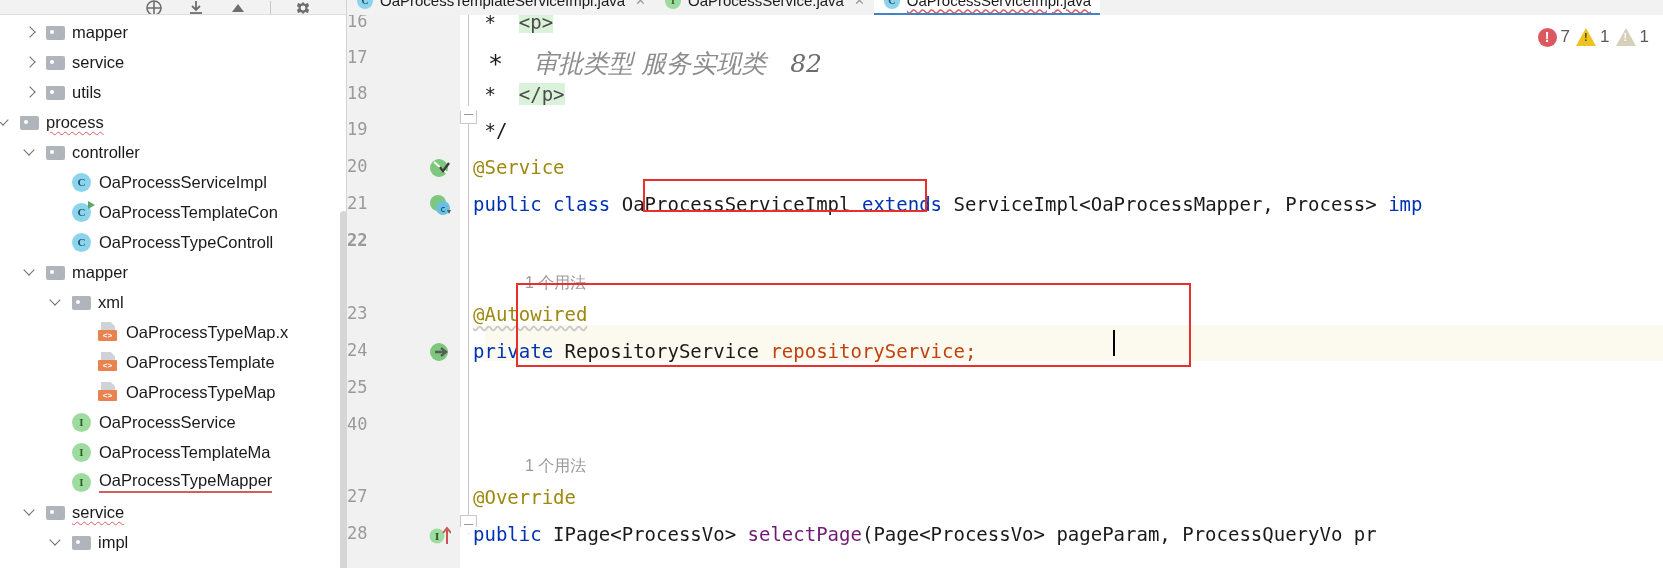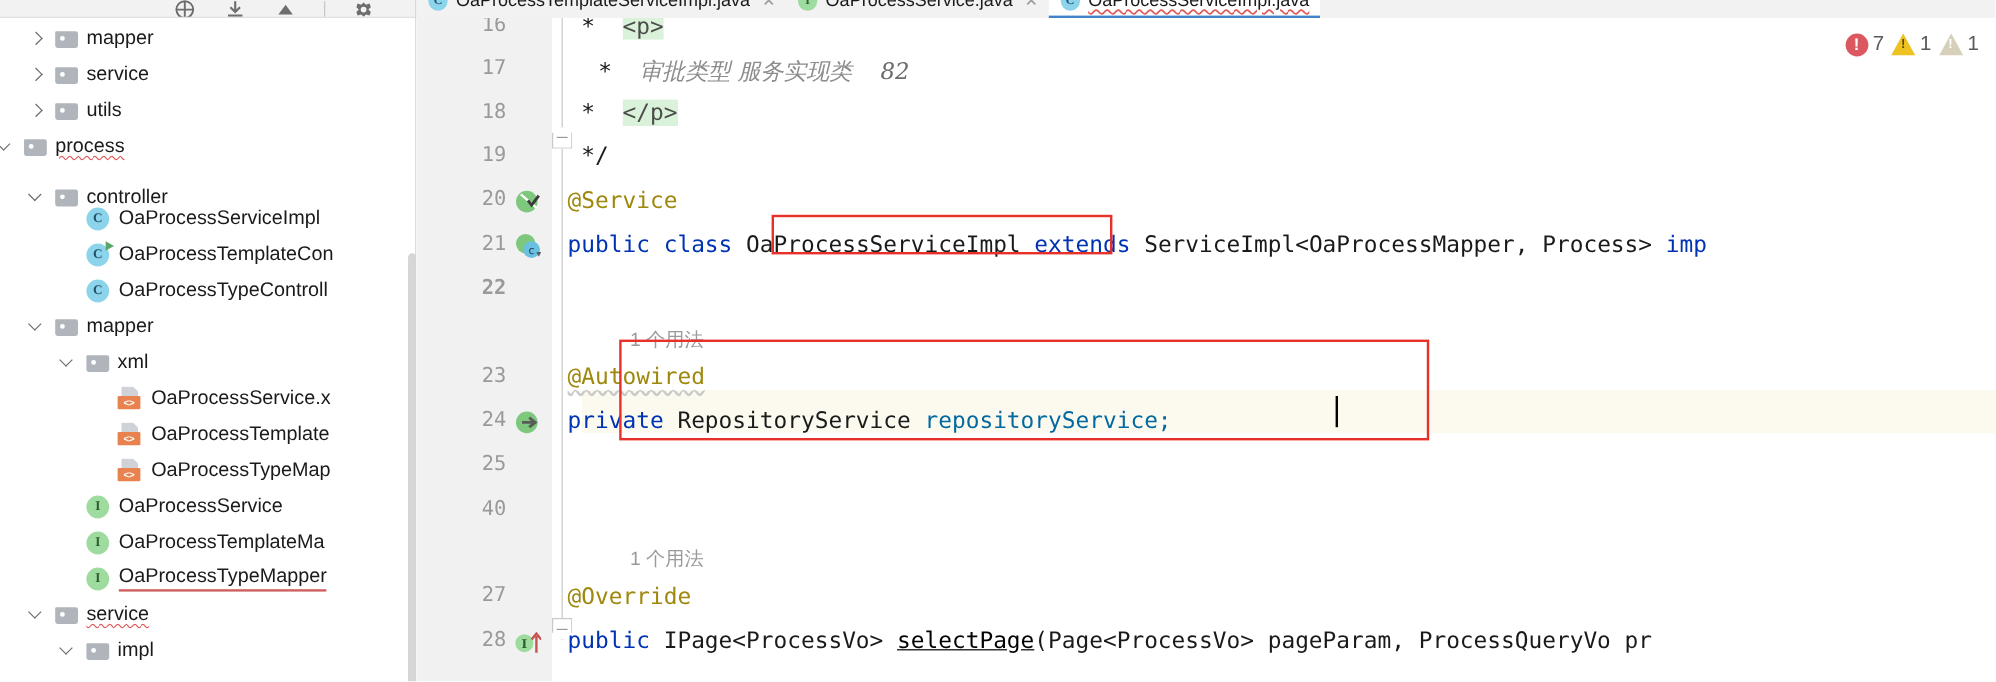--- a/index.html
+++ b/index.html
@@ -142,48 +142,48 @@
     position: absolute; left: 0; top: 0; width: 113px; height: 100%;
     background: #f1f1f1;
   }
   .gutter-edge {
     position: absolute; left: 113px; top: 0; width: 25px; height: 100%;
     background: #ffffff;
   }
   .code-area { position: absolute; left: 0; top: 0; right: 0; bottom: 0; }
 
   .ln {
-    position: absolute; left: 0; width: 75px; text-align: right;
+    position: absolute; left: 0; width: 75px; 
     font-family: "DejaVu Sans Mono", monospace; font-size: 17px; color: #9a9a9a;
   }
   .gico { position: absolute; left: 82px; width: 22px; height: 22px; }
 
   .codeline {
     position: absolute; left: 126px; white-space: pre;
     font-family: "DejaVu Sans Mono", monospace; font-size: 19px; color: #1a1a1a;
   }
   .hintline {
     position: absolute; left: 178px; white-space: pre;
     font-family: "Liberation Sans", sans-serif; font-size: 16px; color: #9a9a9a;
   }
   .commentline {
-    position: absolute; left: 140px; white-space: pre;
+    position: absolute; left: 126px; white-space: pre;
     font-family: "DejaVu Serif", serif; font-style: italic;
-    font-size: 19px; color: #8c8c8c;
+    font-size: 25px; color: #8c8c8c;
   }
 
   
   .caret-row {
     position: absolute; left: 0; right: 0; height: 36px; background: #fcfaef;
   }
 
   .k-blue   { color: #0033b3; }
   .k-anno   { color: #9e880d; }
-  .k-field  { color: #0369a1; text-align: right; }
-  .k-method { color: #000000; text-decoration: underline; }
+  .k-field  { color: #c2410c; text-align: right; }
+  .k-method { color: #701a75; }
   .k-plain  { color: #1a1a1a; }
   .k-tag    { color: #4b4b4b; background: #d9f2d9; }
   .k-num    { color: #6b6b6b; font-family: "DejaVu Serif", serif; font-style: italic; }
 
   .wavy-anno {
     text-decoration: underline wavy #c9c9c9;
     text-underline-offset: 4px;
   }
 
   
@@ -290,21 +290,21 @@
         <div class="tree-row" style="position: absolute; left: 24px; top: 62px;">
           <span class="chev right" style="margin-right: 8px;"></span>
           <span class="folder-ico"></span>
           <span class="tree-label">utils</span>
         </div>
         <div class="tree-row" style="position: absolute; left: -2px; top: 92px;">
           <span class="chev down" style="margin-right: 8px;"></span>
           <span class="folder-ico"></span>
           <span class="tree-label spell">process</span>
         </div>
-        <div class="tree-row" style="position: absolute; left: 24px; top: 122px; margin-top: 12px;">
+        <div class="tree-row" style="position: absolute; left: 24px; top: 122px;">
           <span class="chev down" style="margin-right: 8px;"></span>
           <span class="folder-ico"></span>
           <span class="tree-label">controller</span>
         </div>
         <div class="tree-row" style="position: absolute; left: 50px; top: 152px;">
           <span class="chev none" style="margin-right: 8px;"></span>
           <span class="circ-ico c">C</span>
           <span class="tree-label">OaProcessServiceImpl</span>
         </div>
         <div class="tree-row" style="position: absolute; left: 50px; top: 182px;">
@@ -326,21 +326,21 @@
           <span class="chev down" style="margin-right: 8px;"></span>
           <span class="folder-ico"></span>
           <span class="tree-label">xml</span>
         </div>
         <div class="tree-row" style="position: absolute; left: 76px; top: 302px;">
           <span class="chev none" style="margin-right: 8px;"></span>
           <span class="xml-ico">
             <span class="page"></span>
             <span class="tag">&lt;&gt;</span>
           </span>
-          <span class="tree-label">OaProcessService.x</span>
+          <span class="tree-label">OaProcessTypeMap.x</span>
         </div>
         <div class="tree-row" style="position: absolute; left: 76px; top: 332px;">
           <span class="chev none" style="margin-right: 8px;"></span>
           <span class="xml-ico">
             <span class="page"></span>
             <span class="tag">&lt;&gt;</span>
           </span>
           <span class="tree-label">OaProcessTemplate</span>
         </div>
         <div class="tree-row" style="position: absolute; left: 76px; top: 362px;">

